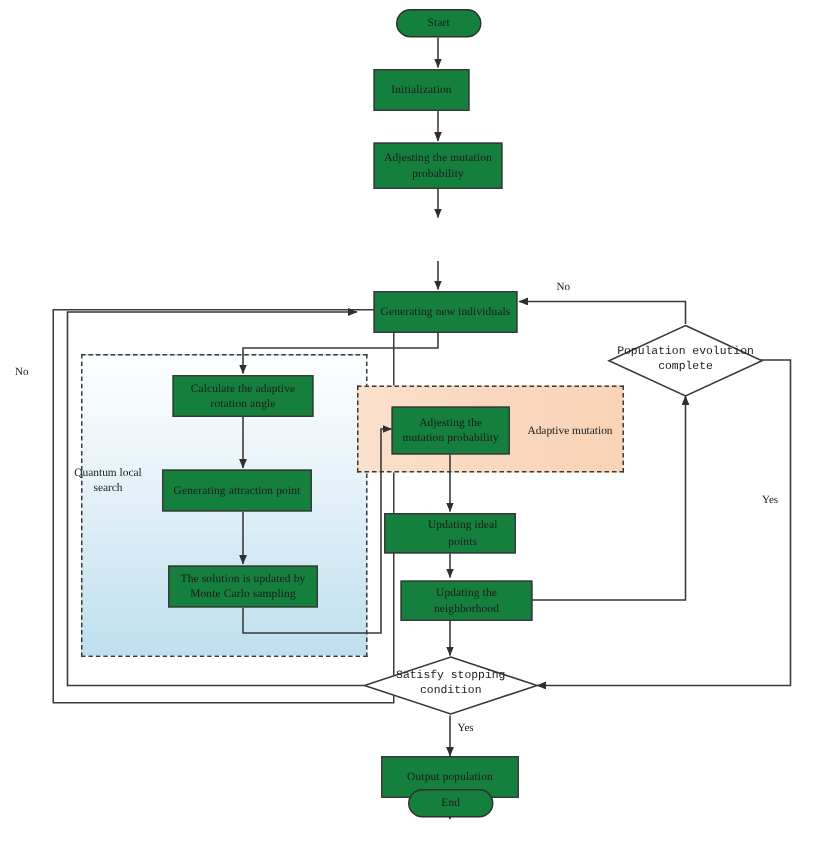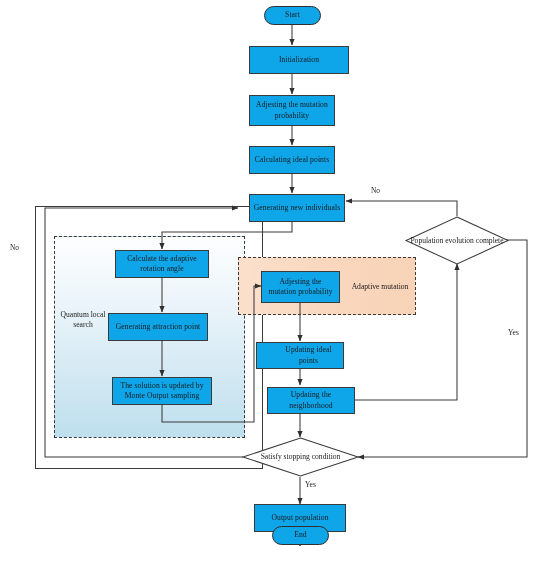--- a/index.html
+++ b/index.html
@@ -24,38 +24,39 @@
   }
   svg.lines { z-index: 1; }
   .node {
     position: absolute;
     z-index: 3;
     box-sizing: border-box;
     display: flex;
     align-items: center;
     justify-content: center;
     text-align: center;
-    background: #0ea5e9;
+    background: #15803d;
     border: 1px solid #3a3a3a;
     color: #1a1a1a;
     font-size: 7.6px;
     line-height: 1.35;
     letter-spacing: 0.1px;
     padding: 1px 3px;
   }
   .terminator {
     border-radius: 999px;
     border: 1px solid #2f2f2f;
   }
   .diamond-wrap {
     position: absolute;
     z-index: 3;
     display: flex;
     align-items: center;
     justify-content: center;
+    font-family: Liberation Mono, monospace;
   }
   .diamond-wrap svg {
     position: absolute;
     left: 0;
     top: 0;
   }
   .diamond-label {
     position: relative;
     z-index: 2;
     text-align: center;
@@ -103,21 +104,21 @@
   }
 </style>
 </head>
 <body>
 
 <div id="canvas">
 
   <div class="outer-frame" style="left:35px; top:206px; width:228px; height:263px;"></div>
 
   <div class="group-box group-qls" style="left:54px; top:236px; width:191px; height:202px;"></div>
-  <div class="group-label" style="left:52px; top:310px; width:62px;">Quantum local
+  <div class="group-label" style="left:41px; top:310px; width:62px;">Quantum local
 search</div>
 
   <div class="group-box group-am" style="left:238px; top:257px; width:178px; height:58px;"></div>
   <div class="group-label" style="left:344px; top:282px; width:72px;">Adaptive mutation</div>
 
   <svg class="layer lines" viewBox="0 0 550 573">
     <defs>
       <marker id="arrow" markerWidth="7" markerHeight="7" refX="6.0" refY="2.6" orient="auto" markerUnits="userSpaceOnUse">
         <path d="M0,0 L6.4,2.6 L0,5.2 z" fill="#2f2f2f"></path>
       </marker>
@@ -155,33 +156,32 @@
       <path d="M243,457 L45,457 L45,208 L238,208" marker-end="url(#arrow)"></path>
 
       <path d="M300,477 L300,504" marker-end="url(#arrow)"></path>
 
       <path d="M300,532 L300,546" marker-end="url(#arrow)"></path>
     </g>
   </svg>
 
   <div class="node terminator" style="left:264px; top:6px; width:57px; height:19px;">Start</div>
 
-  <div class="node" style="left:249px; top:46px; width:100px; height:28px;text-align:center;">Initialization</div>
+  <div class="node" style="left:249px; top:46px; width:64px; height:28px;text-align:center;">Initialization</div>
 
   <div class="node" style="left:249px; top:95px; width:86px; height:31px;">Adjesting the mutation probability</div>
 
-  <div class="node" style="left:249px; top:146px; width:86px; height:28px;">Calculating ideal points</div>
 
   <div class="node" style="left:115px; top:250px; width:94px; height:28px;">Calculate the adaptive rotation angle</div>
 
   <div class="node" style="left:249px; top:194px; width:96px; height:28px;">Generating new individuals</div>
 
   <div class="node" style="left:108px; top:313px; width:100px; height:28px;">Generating attraction point</div>
 
-  <div class="node" style="left:112px; top:377px; width:100px; height:28px;">The solution is updated by Monte Output sampling</div>
+  <div class="node" style="left:112px; top:377px; width:100px; height:28px;">The solution is updated by Monte Carlo sampling</div>
 
   <div class="node" style="left:261px; top:271px; width:79px; height:32px;">Adjesting the mutation probability</div>
 
   <div class="node" style="left:256px; top:342px; width:88px; height:27px;padding-left:20px;">Updating ideal points</div>
 
   <div class="node" style="left:267px; top:387px; width:88px; height:27px;">Updating the neighborhood</div>
 
   <div class="diamond-wrap" style="left:404px; top:216px; width:106px; height:49px;">
     <svg width="106" height="49">
       <polygon points="53,1 104,24.5 53,48 2,24.5" fill="#ffffff" stroke="#3a3a3a" stroke-width="1.05"></polygon>

